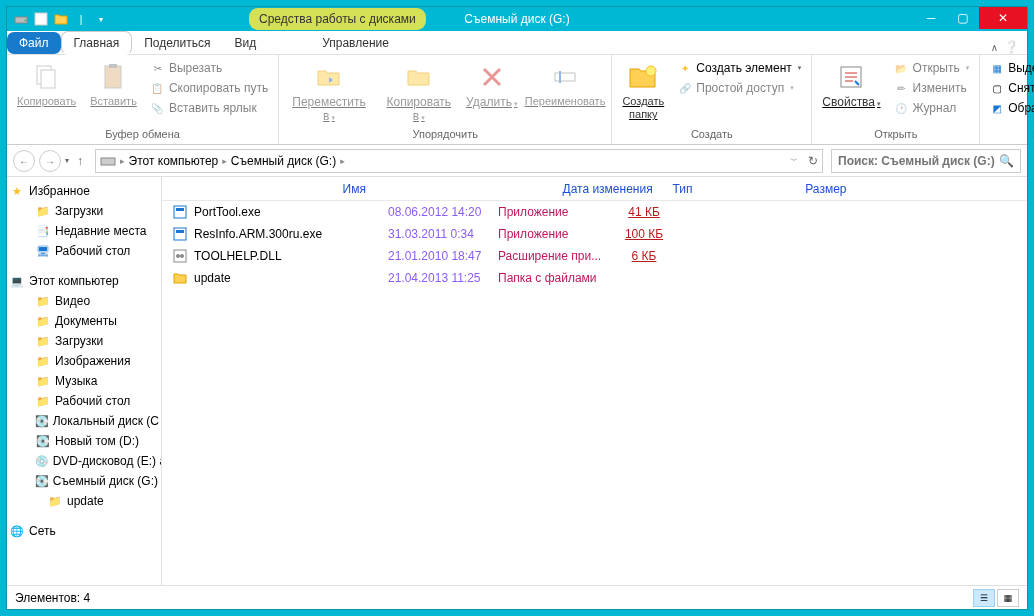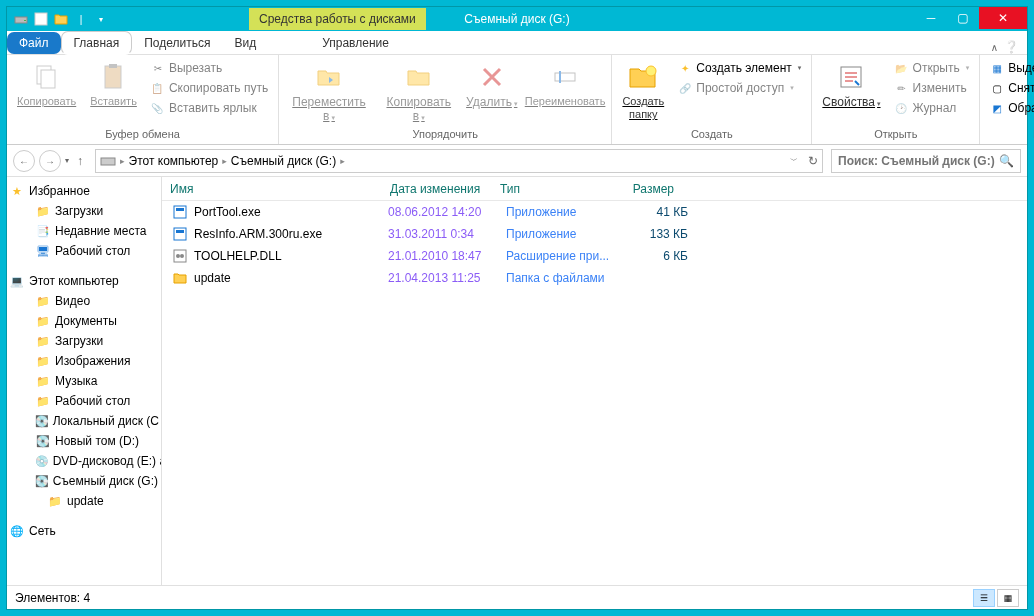--- a/index.html
+++ b/index.html
@@ -1,21 +1,21 @@
 <!DOCTYPE html>
 <html><head>
 <meta charset="utf-8">
 <style>
 * { margin: 0; padding: 0; box-sizing: border-box; font-family: "Segoe UI", Tahoma, sans-serif; font-size: 12px; }
 body { background: #00b8d4; padding: 6px; }
 .window { background: #fff; width: 1022px; height: 604px; display: flex; flex-direction: column; border: 1px solid #0097a7; position: relative; }
 .titlebar { background: #00b8d4; height: 24px; display: flex; align-items: center; position: relative; }
 .qat { display: flex; gap: 4px; align-items: center; padding-left: 6px; }
 .qat-icon { width: 16px; height: 16px; display: flex; align-items: center; justify-content: center; font-size: 10px; }
-.context-tab { background: #d4e157; color: #333; padding: 2px 10px; height: 22px; margin-left: 140px; display: flex; align-items: center; }
+.context-tab { background: #d4e157; color: #333; padding: 2px 10px; height: 22px; margin-left: 140px; display: flex; align-items: center; border-radius: 9px; }
 .title-text { position: absolute; left: 50%; transform: translateX(-50%); color: #fff; font-size: 12px; }
 .window-controls { position: absolute; right: 0; top: 0; display: flex; }
 .win-btn { width: 32px; height: 22px; display: flex; align-items: center; justify-content: center; color: #fff; font-size: 12px; cursor: pointer; }
 .win-btn.close { background: #e81123; width: 48px; }
 .tabstrip { height: 24px; display: flex; align-items: flex-end; background: #fff; border-bottom: 1px solid #e0e0e0; position: relative; }
 .tab { padding: 4px 12px; cursor: pointer; color: #333; border-radius: 7px; }
 .tab.file { background: #1979ca; color: #fff; }
 .tab.active { border: 1px solid #ccc; border-bottom: 1px solid #fff; margin-bottom: -1px; background: #fff; }
 .tab.context { margin-left: 42px; margin-top: 16px; }
 .help-icons { position: absolute; right: 8px; display: flex; gap: 6px; align-items: center; }
@@ -38,32 +38,32 @@
 .search-input { border: none; outline: none; flex: 1; font-size: 12px; color: #0369a1; font-weight: bold; }
 .body-area { flex: 1; display: flex; overflow: hidden; }
 .navpane { width: 155px; border-right: 1px solid #e0e0e0; overflow-y: auto; padding: 4px 0; }
 .np-group { margin-bottom: 10px; }
 .np-item { display: flex; align-items: center; gap: 4px; padding: 2px 4px 2px 14px; cursor: pointer; white-space: nowrap; overflow: hidden; }
 .np-item.header { padding-left: 2px; }
 .np-item.sub { padding-left: 28px; }
 .np-item.subsub { padding-left: 40px; }
 .np-item .icon { width: 16px; height: 16px; display: flex; align-items: center; justify-content: center; font-size: 11px; }
 .filepane { flex: 1; display: flex; flex-direction: column; }
-.columns { display: flex; border-bottom: 1px solid #e8e8e8; height: 24px; align-items: center; color: #0f766e; }
+.columns { display: flex; border-bottom: 1px solid #e8e8e8; height: 24px; align-items: center; color: #1d4ed8; justify-content: center; }
 .col { padding: 0 8px; }
 .col.name { width: 220px; }
 .col.date { width: 110px; }
 .col.type { width: 110px; }
 .col.size { width: 80px; text-align: right; }
 .file-row { display: flex; height: 22px; align-items: center; cursor: pointer; }
 .file-row .icon { width: 16px; margin-left: 10px; margin-right: 6px; display: flex; align-items: center; justify-content: center; font-size: 11px; }
 .file-row .name { width: 194px; }
 .file-row .date { width: 110px; color: #8b5cf6; }
-.file-row .type { width: 110px; color: #3b82f6; margin-left: 8px; }
-.file-row .size { width: 72px; text-align: right; color: #0c4a6e; }
+.file-row .type { width: 110px; color: #be185d; }
+.file-row .size { width: 72px; text-align: center; color: #b91c1c; text-decoration: underline; }
 .statusbar { height: 24px; border-top: 1px solid #e0e0e0; display: flex; align-items: center; padding: 0 8px; justify-content: space-between; }
 .view-btns { display: flex; gap: 2px; }
 .view-btn { width: 22px; height: 18px; border: 1px solid #ccc; display: flex; align-items: center; justify-content: center; font-size: 9px; cursor: pointer; }
 .view-btn.active { background: #cce8ff; border-color: #99d1ff; }
 svg { display: block; }
 .disabled { opacity: 0.5; }
 .dropdown-arrow { font-size: 7px; color: #666; margin-left: 2px; }
 </style>
 </head>
 <body>
@@ -397,21 +397,21 @@
           <div class="file-row">
             <span class="icon">
               <svg width="14" height="14">
                 <rect x="1" y="1" width="12" height="12" fill="#fff" stroke="#1976d2"></rect>
                 <rect x="3" y="3" width="8" height="3" fill="#1976d2"></rect>
               </svg>
             </span>
             <span class="name">ResInfo.ARM.300ru.exe</span>
             <span class="date">31.03.2011 0:34</span>
             <span class="type">Приложение</span>
-            <span class="size">133 КБ</span>
+            <span class="size">100 КБ</span>
           </div>
           <div class="file-row">
             <span class="icon">
               <svg width="14" height="14">
                 <rect x="1" y="1" width="12" height="12" fill="#fff" stroke="#888"></rect>
                 <circle cx="5" cy="7" r="2" fill="#888"></circle>
                 <circle cx="9" cy="7" r="2" fill="#888"></circle>
               </svg>
             </span>
             <span class="name">TOOLHELP.DLL</span>

